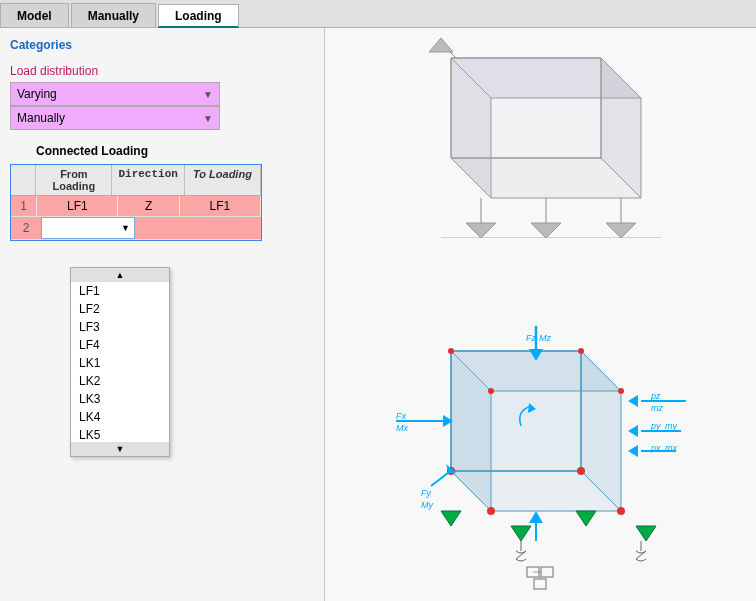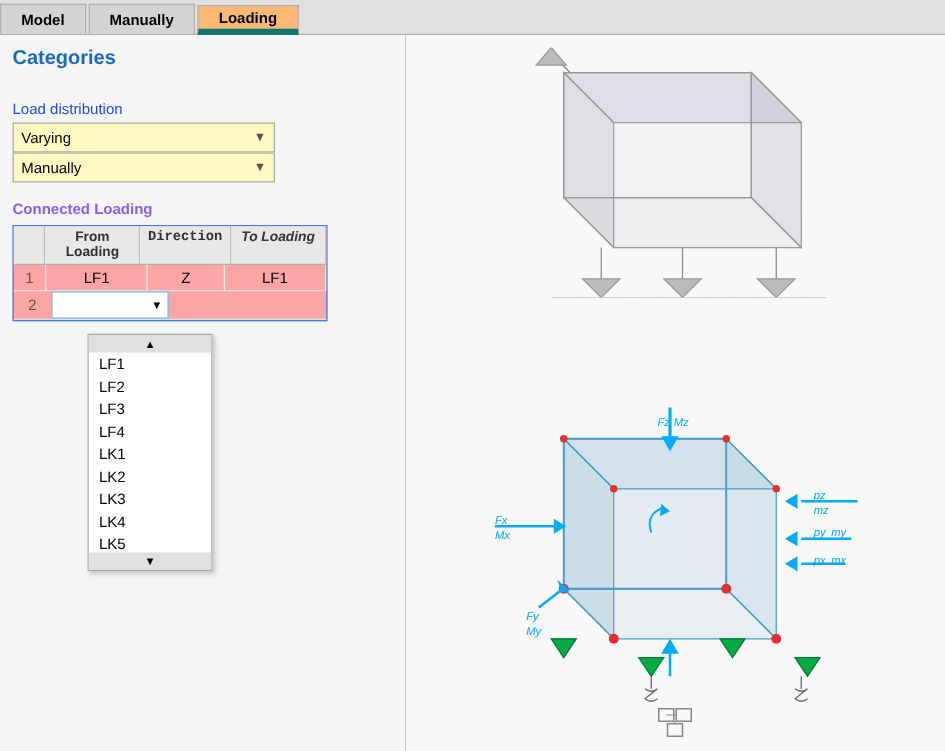--- a/index.html
+++ b/index.html
@@ -19,76 +19,77 @@
       border: 1px solid #b0b0b0;
       border-bottom: none;
       background: #d4d4d4;
       margin-right: 2px;
       height: 24px;
       display: flex;
       align-items: center;
       font-size: 12px;
     }
     .tab.active {
-      background: #fdba74;
-      border-bottom: 5px solid #0f766e;
+      background: #ffffff;
+      border-bottom: 2px solid #0f766e;
       margin-bottom: -1px;
       z-index: 1;
     }
 
     .main-layout {
       display: flex;
       height: 573px;
     }
 
     .left-panel {
       width: 325px;
       background: #f5f5f5;
       border-right: 1px solid #c8c8c8;
       padding: 10px;
       flex-shrink: 0;
     }
 
     .section-title {
       color: #1a6bbf;
-      font-size: 16px;
+      font-size: 12px;
       font-weight: bold;
       margin-bottom: 6px;
     }
 
     .field-label {
       font-size: 12px;
-      color: #1d4ed8;
+      color: #be185d;
       margin-bottom: 4px;
-      margin-top: 24px;
+      margin-top: 12px;
     }
 
     .dropdown {
       width: 210px;
       height: 24px;
       border: 1px solid #aaa;
-      background: #fef9c3;
+      background: #f0abfc;
       display: flex;
       align-items: center;
       justify-content: space-between;
       padding: 0 6px;
       cursor: pointer;
       font-size: 12px;
     }
     .dropdown-arrow {
       font-size: 10px;
       color: #555;
     }
 
     .connected-loading-title {
-      color: #8b5cf6;
+      color: #000000;
       font-size: 12px;
       font-weight: bold;
       margin-top: 14px;
       margin-bottom: 6px;
+      margin-left: 26px;
     }
 
     .table-container {
       border: 1px solid #3b82f6;
       background: #fca5a5;
       width: 252px;
     }
 
     .table-header {
       display: flex;

